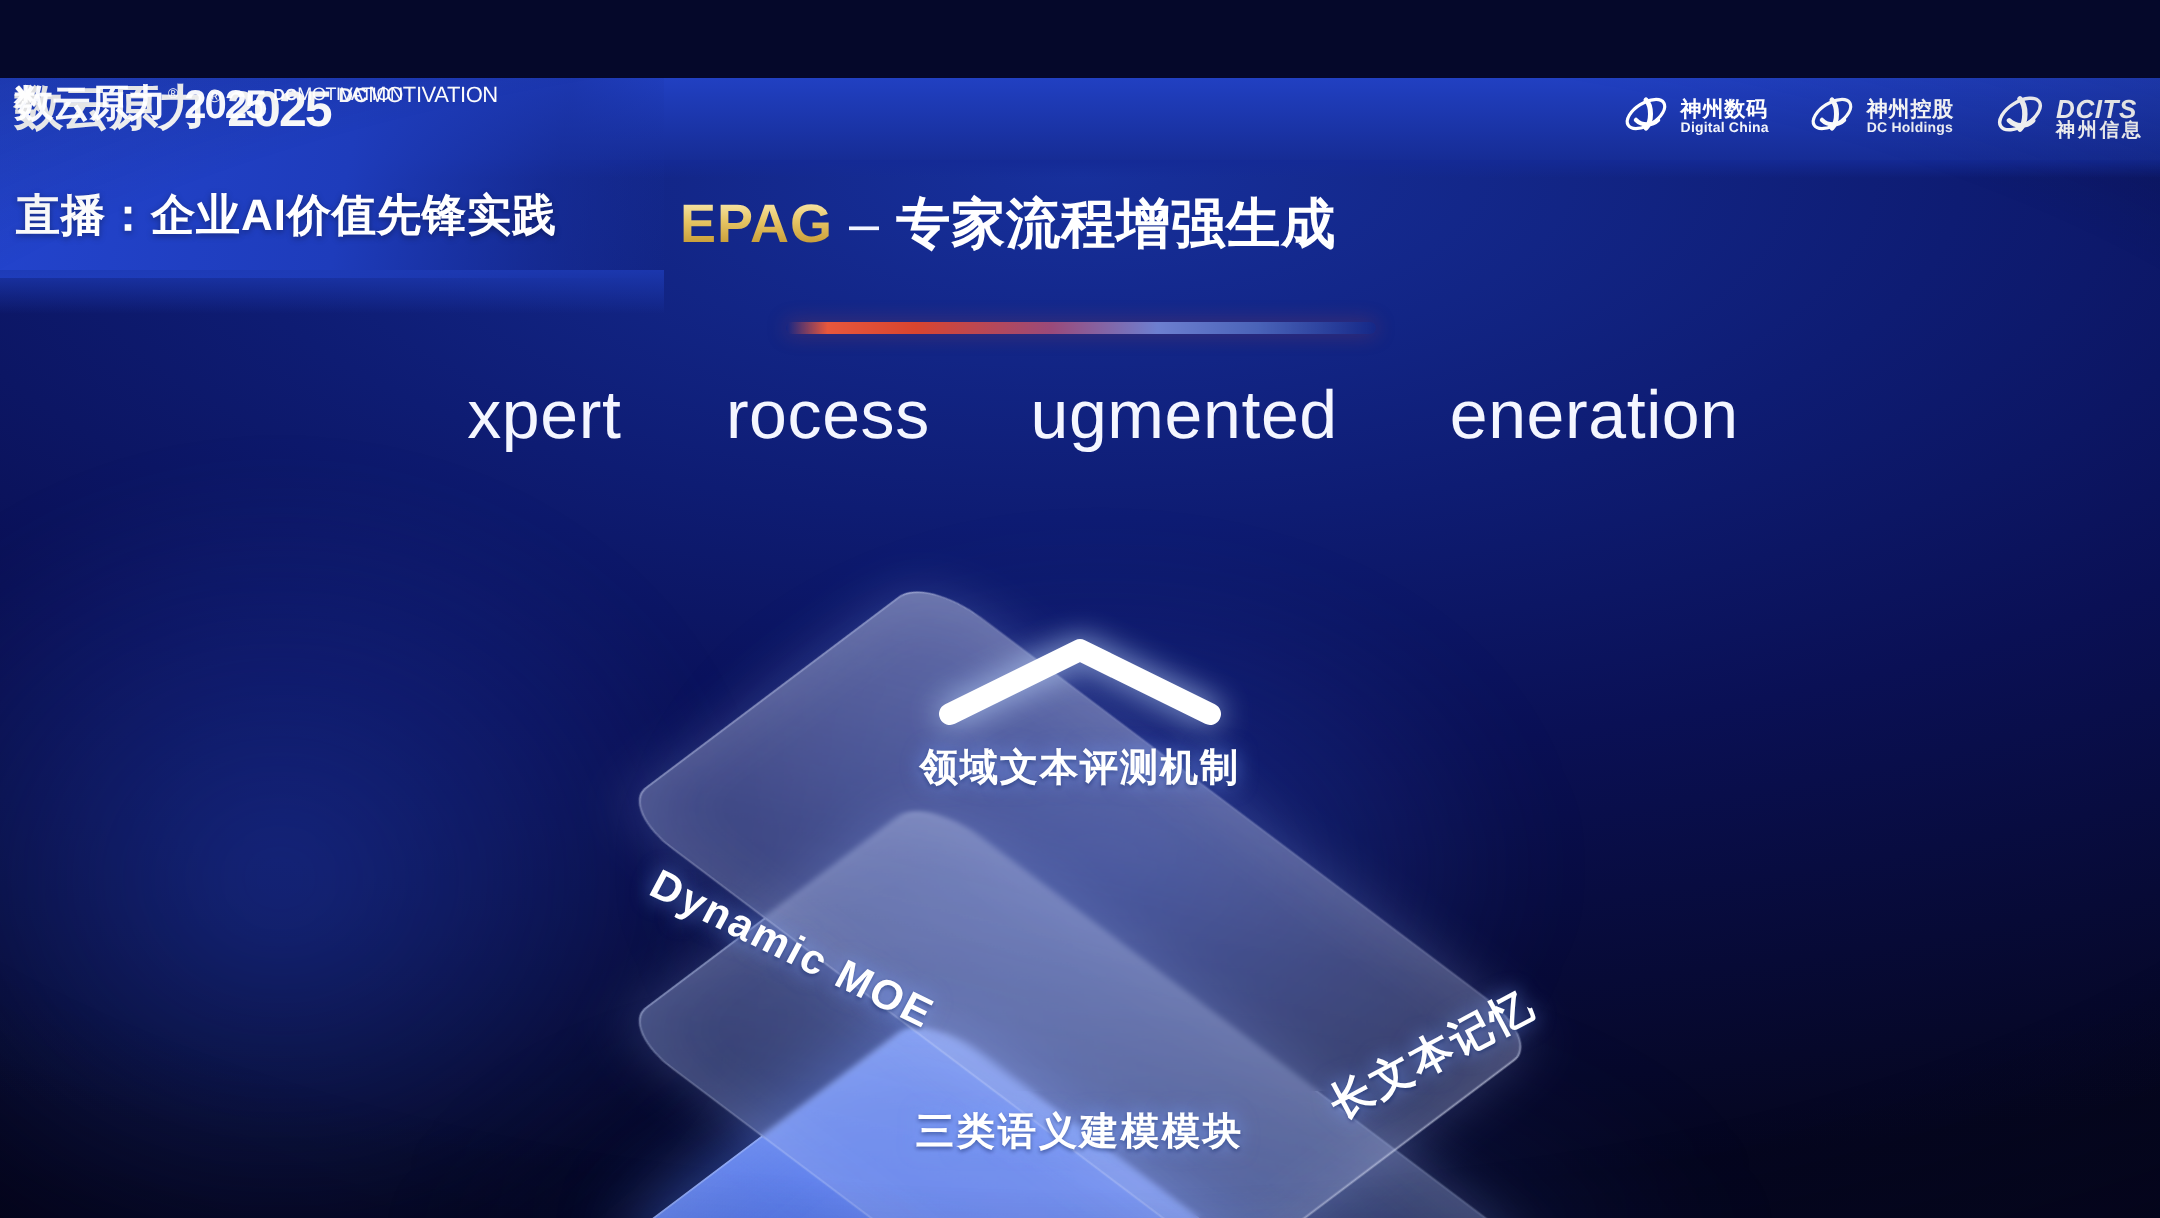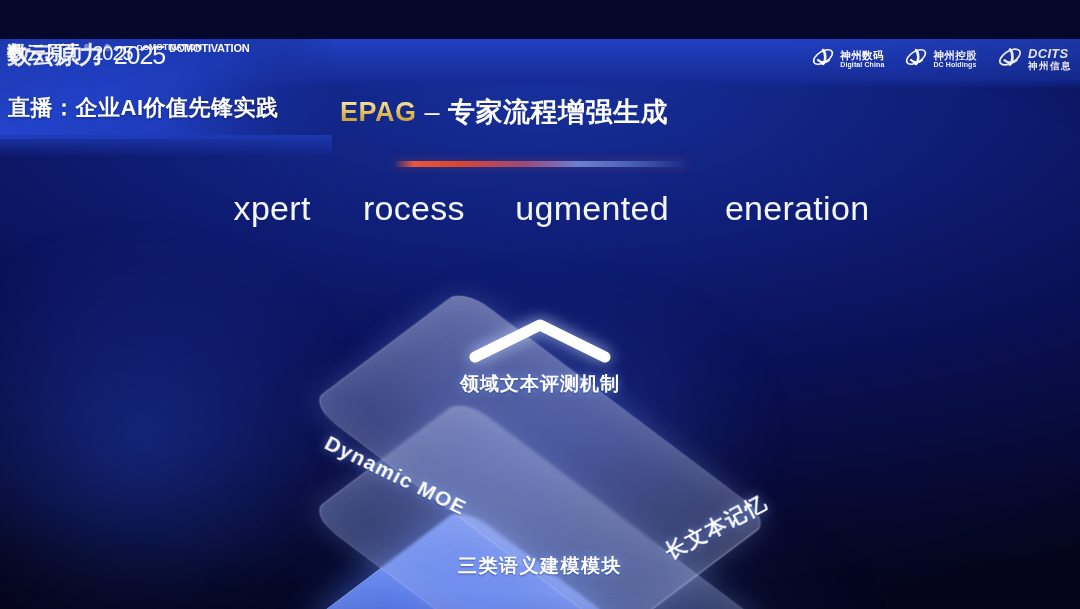--- a/index.html
+++ b/index.html
@@ -68,29 +68,29 @@
     color:#ffffff;
     white-space:nowrap;
   }
   .brand-cn{
     font-size:24px;font-weight:700;letter-spacing:-.5px;line-height:1;
     font-family:"Liberation Sans","DejaVu Sans",sans-serif;
     transform:scaleX(1.02);
   }
   .brand-reg{font-size:9px;line-height:1;position:relative;top:1px;}
   .brand-year{
-    font-size:25px;font-weight:400;line-height:1;letter-spacing:-1px;
+    font-size:25px;font-weight:700;line-height:1;letter-spacing:-1px;
     margin-left:1px;
   }
   .brand-dc-wrap{
     display:flex;flex-direction:row;justify-content:flex-start;
     margin-left:2px;line-height:1;padding-top:1px;
   }
   .brand-dc{font-size:10px;font-weight:700;letter-spacing:.2px;}
-  .brand-motiv{font-size:11px;font-weight:700;letter-spacing:-.2px;margin-top:-1px;}
+  .brand-motiv{font-size:11px;font-weight:400;letter-spacing:-.2px;margin-top:-1px;}
 
   .live-line{
     position:absolute;left:8px;top:54px;
     font-size:22px;font-weight:700;color:#ffffff;
     letter-spacing:.5px;white-space:nowrap;
     text-shadow:0 1px 3px rgba(0,0,0,.35);
   }
 
   
   .partners{

